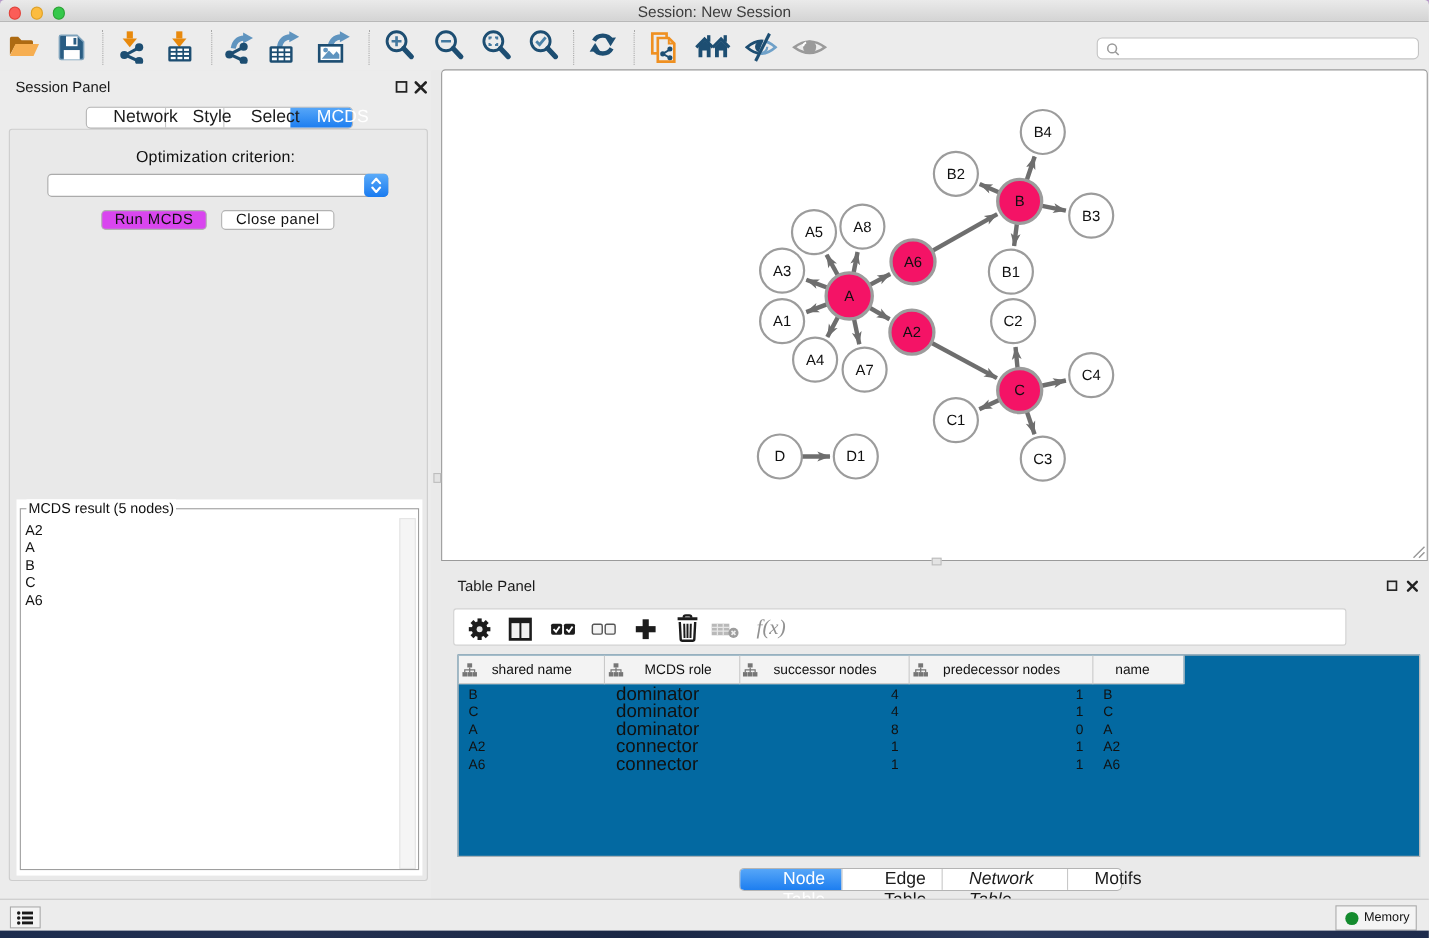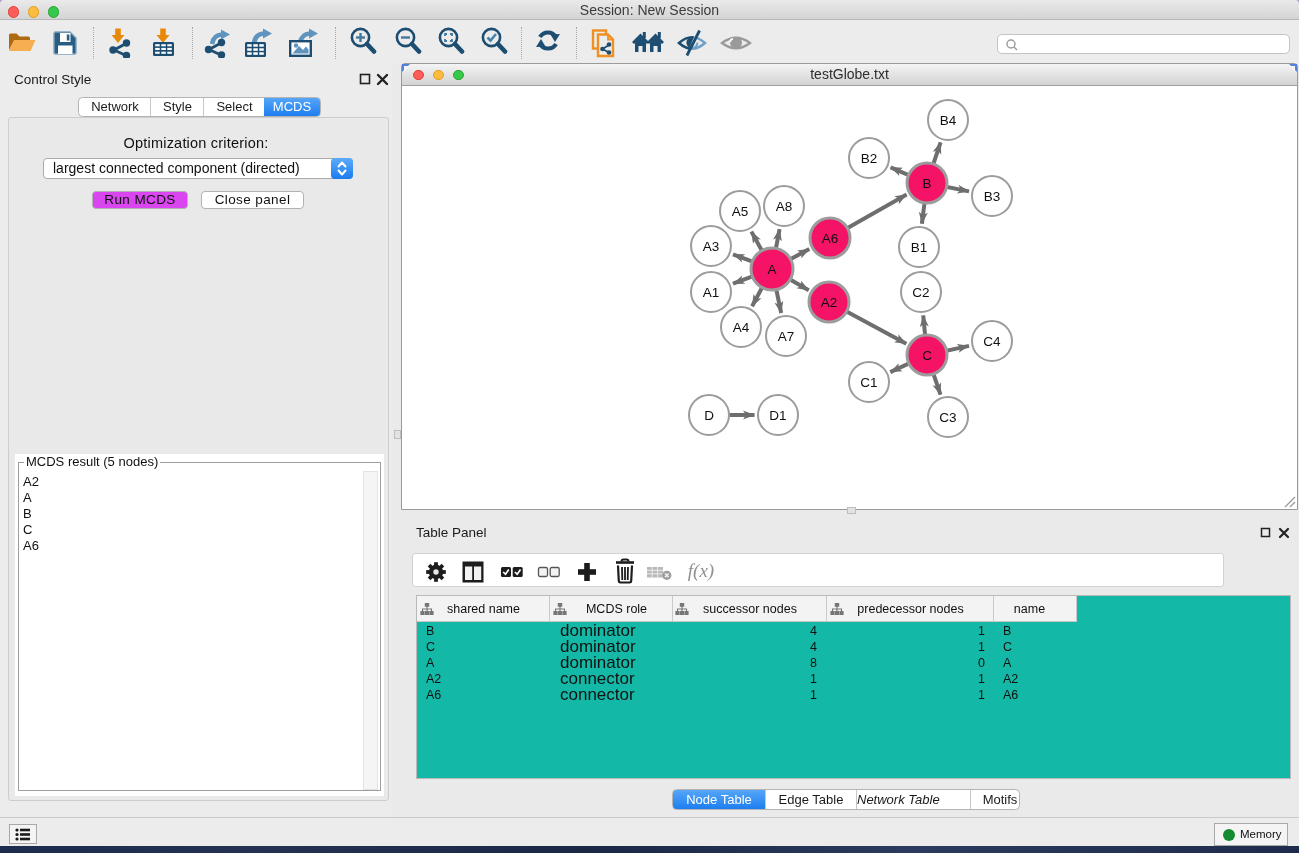--- a/index.html
+++ b/index.html
@@ -1,20 +1,20 @@
 <!DOCTYPE html>
 <html><head>
 <meta charset="utf-8">
 <style>
 * { margin:0; padding:0; box-sizing:border-box; }
 html,body { width:1299px; height:853px; overflow:hidden; }
 body { font-family:"Liberation Sans", sans-serif; background:#ececec; position:relative; }
 .abs { position:absolute; }
 .txt13 { font-size:13.5px; color:#1a1a1a; }
-.tab { font-size:13px; color:#1a1a1a; }
+.tab { font-size:16px; color:#1a1a1a;padding-left:24px; }
 </style>
 </head>
 <body>
 
 <div class="abs" style="left:0;top:0;width:1299px;height:2px;background:#c5a0d8;"></div>
 <div class="abs" style="left:0;top:0;width:4px;height:4px;background:#b497c6;"></div>
 <div class="abs" style="right:0;top:0;width:4px;height:4px;background:#b497c6;"></div>
 
 <div class="abs" style="left:0;top:0;width:1299px;height:20px;background:linear-gradient(#eaeaea,#d4d4d4);border-bottom:1px solid #b8b8b8;border-radius:4px 4px 0 0;">
   <div class="abs" style="left:7.5px;top:6px;width:11.5px;height:11.5px;border-radius:50%;background:#fb5d58;border:1px solid #e14138;"></div>
@@ -167,21 +167,21 @@
       <path d="M21.3,1.8 L23.8,3.3 L11.2,28.2 L8.7,26.7 Z" fill="#1d4e72"></path>
     </svg>
 <svg width="32" height="26" style="position:absolute;left:720.0px;top:8.0px;">
       <path d="M2,13 Q16,2.5 30,13 Q16,23.5 2,13 Z" fill="none" stroke="#9a9a9a" stroke-width="2.3"></path>
       <circle cx="16" cy="12.8" r="6" fill="#9a9a9a"></circle>
       <path d="M12.8,8.6 Q10.5,9.6 10,12" fill="none" stroke="#ffffff" stroke-width="1.8"></path>
     </svg>
 </div>
 
 <div class="abs" style="left:0;top:64px;width:392px;height:753px;background:#ececec;">
-  <div class="abs txt13" style="left:14px;top:8px;">Control Style</div>
+  <div class="abs txt13" style="left:14px;top:8px;">Session Panel</div>
   <svg width="12" height="12" style="position:absolute;left:359px;top:9px;">
       <rect x="1.5" y="1.5" width="9" height="9" fill="none" stroke="#222" stroke-width="1.6"></rect>
     </svg>
   <svg width="13" height="13" style="position:absolute;left:376px;top:9px;">
       <path d="M2,2 L11,11 M11,2 L2,11" stroke="#222" stroke-width="2.4" stroke-linecap="round"></path>
     </svg>
 
   <div class="abs" style="left:8px;top:53px;width:381px;height:684px;background:#e9e9e9;border:1px solid #cdcdcd;border-radius:3px;"></div>
 
   <div class="abs" style="left:78px;top:33px;width:243px;height:20px;background:#ffffff;border:1px solid #b4b4b4;border-radius:4.5px;">
@@ -189,21 +189,20 @@
     <div class="abs" style="left:124px;top:0;height:18px;border-left:1px solid #c8c8c8;"></div>
     <div class="abs" style="left:185px;top:0;width:56px;height:18px;background:linear-gradient(#56a6f8,#1d7ef0);border-radius:0 3.5px 3.5px 0;"></div>
     <div class="abs tab" style="left:0;top:0;width:72px;text-align:center;line-height:18px;">Network</div>
     <div class="abs tab" style="left:72px;top:0;width:53px;text-align:center;line-height:18px;">Style</div>
     <div class="abs tab" style="left:125px;top:0;width:61px;text-align:center;line-height:18px;">Select</div>
     <div class="abs tab" style="left:185px;top:0;width:56px;text-align:center;line-height:18px;color:#ffffff;">MCDS</div>
   </div>
 
   <div class="abs" style="left:0;top:71px;width:392px;text-align:center;font-size:14.5px;letter-spacing:0.2px;color:#111;">Optimization criterion:</div>
   <div class="abs" style="left:43px;top:94px;width:310px;height:21px;background:#ffffff;border:1px solid #ababab;border-radius:4px;">
-    <div class="abs" style="left:9px;top:0;line-height:19px;font-size:14px;color:#111;">largest connected component (directed)</div>
     <div class="abs" style="right:-1px;top:-1px;width:22px;height:21px;background:linear-gradient(#5babf9,#1a7bf0);border-radius:4px;">
       <svg width="22" height="21">
           <path d="M7.5,8.5 L11,4.5 L14.5,8.5" fill="none" stroke="#fff" stroke-width="2" stroke-linejoin="round" stroke-linecap="round"></path>
           <path d="M7.5,12.5 L11,16.5 L14.5,12.5" fill="none" stroke="#fff" stroke-width="2" stroke-linejoin="round" stroke-linecap="round"></path>
         </svg>
     </div>
   </div>
   <div class="abs" style="left:92px;top:127px;width:96px;height:18px;background:#d946ef;border:1px solid #b2b2b2;border-radius:4px;text-align:center;line-height:16px;font-size:13.5px;letter-spacing:0.4px;color:#111;">Run MCDS</div>
   <div class="abs" style="left:201px;top:127px;width:103px;height:18px;background:#ffffff;border:1px solid #b2b2b2;border-radius:4px;text-align:center;line-height:16px;font-size:13.5px;letter-spacing:0.4px;color:#111;">Close panel</div>
 
@@ -211,34 +210,20 @@
   <div class="abs" style="left:18px;top:398px;width:363px;height:329px;border:1px solid #9e9e9e;">
     <div class="abs" style="left:5px;top:-9px;background:#ffffff;padding:0 2px;font-size:13px;color:#111;">MCDS result (5 nodes)</div>
     <div class="abs" style="left:344px;top:8px;width:15px;height:319px;background:#f5f5f5;border:1px solid #e3e3e3;"></div>
     <div class="abs" style="left:4px;top:11px;font-size:13px;color:#111;line-height:16px;">A2<br>A<br>B<br>C<br>A6</div>
   </div>
 </div>
 
 <div class="abs" style="left:392px;top:64px;width:907px;height:753px;background:#eaeaea;"></div>
 
 <div class="abs" style="left:401px;top:63px;width:897px;height:447px;border:1px solid #9a9a9a;border-radius:4px 4px 0 0;background:#ffffff;">
-  <div class="abs" style="left:0;top:0;width:895px;height:22px;background:linear-gradient(#f4f4f4,#d3d3d3);border-bottom:1px solid #9f9f9f;border-radius:4px 4px 0 0;">
-    <div class="abs" style="left:11px;top:5.5px;width:10.5px;height:10.5px;border-radius:50%;background:#fb5d58;border:1px solid #e14138;"></div>
-    <div class="abs" style="left:31px;top:5.5px;width:10.5px;height:10.5px;border-radius:50%;background:#fcbc3f;border:1px solid #dfa023;"></div>
-    <div class="abs" style="left:51px;top:5.5px;width:10.5px;height:10.5px;border-radius:50%;background:#35c84b;border:1px solid #2aa334;"></div>
-    <div style="text-align:center;line-height:21px;font-size:14px;color:#2d2d2d;">testGlobe.txt</div>
-    <svg width="8" height="8" style="position:absolute;left:0;top:0;">
-        <path d="M0,0 L8,0 L0,8 Z" fill="#3d6fd6" opacity="0.85"></path>
-        <path d="M2,2 L8,2 L2,8 Z" fill="#f4f4f4"></path>
-      </svg>
-    <svg width="8" height="8" style="position:absolute;right:0;top:0;">
-        <path d="M8,0 L0,0 L8,8 Z" fill="#3d6fd6" opacity="0.85"></path>
-        <path d="M6,2 L0,2 L6,8 Z" fill="#f4f4f4"></path>
-      </svg>
-  </div>
 
   <svg width="12" height="12" style="position:absolute;right:1px;bottom:1px;">
       <path d="M11,1 L1,11 M11,6 L6,11" stroke="#9a9a9a" stroke-width="1.3"></path>
     </svg>
 </div>
 
 <svg width="896" height="423" style="position:absolute;left:402px;top:86px;">
 <defs>
       <marker id="arr" markerWidth="13" markerHeight="10" refX="12" refY="5" orient="auto" markerUnits="userSpaceOnUse">
         <path d="M0.5,0.5 L12.5,5 L0.5,9.5 L3.5,5 Z" fill="#6e6e6e"></path>
@@ -365,21 +350,21 @@
         <line x1="1" y1="12.8" x2="17" y2="12.8"></line>
         <line x1="6.2" y1="6" x2="6.2" y2="16.5"></line>
         <line x1="11.5" y1="6" x2="11.5" y2="16.5"></line>
       </g>
       <circle cx="20.8" cy="14.3" r="4.6" fill="#9d9d9d"></circle>
       <path d="M19,12.5 L22.6,16.1 M22.6,12.5 L19,16.1" stroke="#eeeeee" stroke-width="1.5"></path>
     </svg>
 <div style="position:absolute;left:268px;top:6px;width:40px;text-align:center;font-family:'Liberation Serif',serif;font-style:italic;font-size:19px;color:#919191;">f(x)</div>
 </div>
 
-<div class="abs" style="left:416px;top:595px;width:875px;height:184px;background:#14b8a6;border:1px solid #b9b9b9;">
+<div class="abs" style="left:416px;top:595px;width:875px;height:184px;background:#0369a1;border:1px solid #b9b9b9;">
 
   <div class="abs" style="left:0;top:0;width:659px;height:26px;background:#f3f3f3;border-bottom:1px solid #c6c6c6;"></div>
   <div class="abs" style="left:132px;top:0;height:26px;border-left:1px solid #c9c9c9;"></div>
   <div class="abs" style="left:255px;top:0;height:26px;border-left:1px solid #c9c9c9;"></div>
   <div class="abs" style="left:409px;top:0;height:26px;border-left:1px solid #c9c9c9;"></div>
   <div class="abs" style="left:576px;top:0;height:26px;border-left:1px solid #c9c9c9;"></div>
   <div class="abs" style="left:659px;top:0;height:26px;border-left:1px solid #c9c9c9;"></div>
   <div class="abs" style="left:0;top:0;width:133px;text-align:center;line-height:26px;font-size:12.5px;color:#111;">shared name</div>
   <div class="abs" style="left:138px;top:0;width:123px;text-align:center;line-height:26px;font-size:12.5px;color:#111;">MCDS role</div>
   <div class="abs" style="left:256px;top:0;width:154px;text-align:center;line-height:26px;font-size:12.5px;color:#111;">successor nodes</div>

